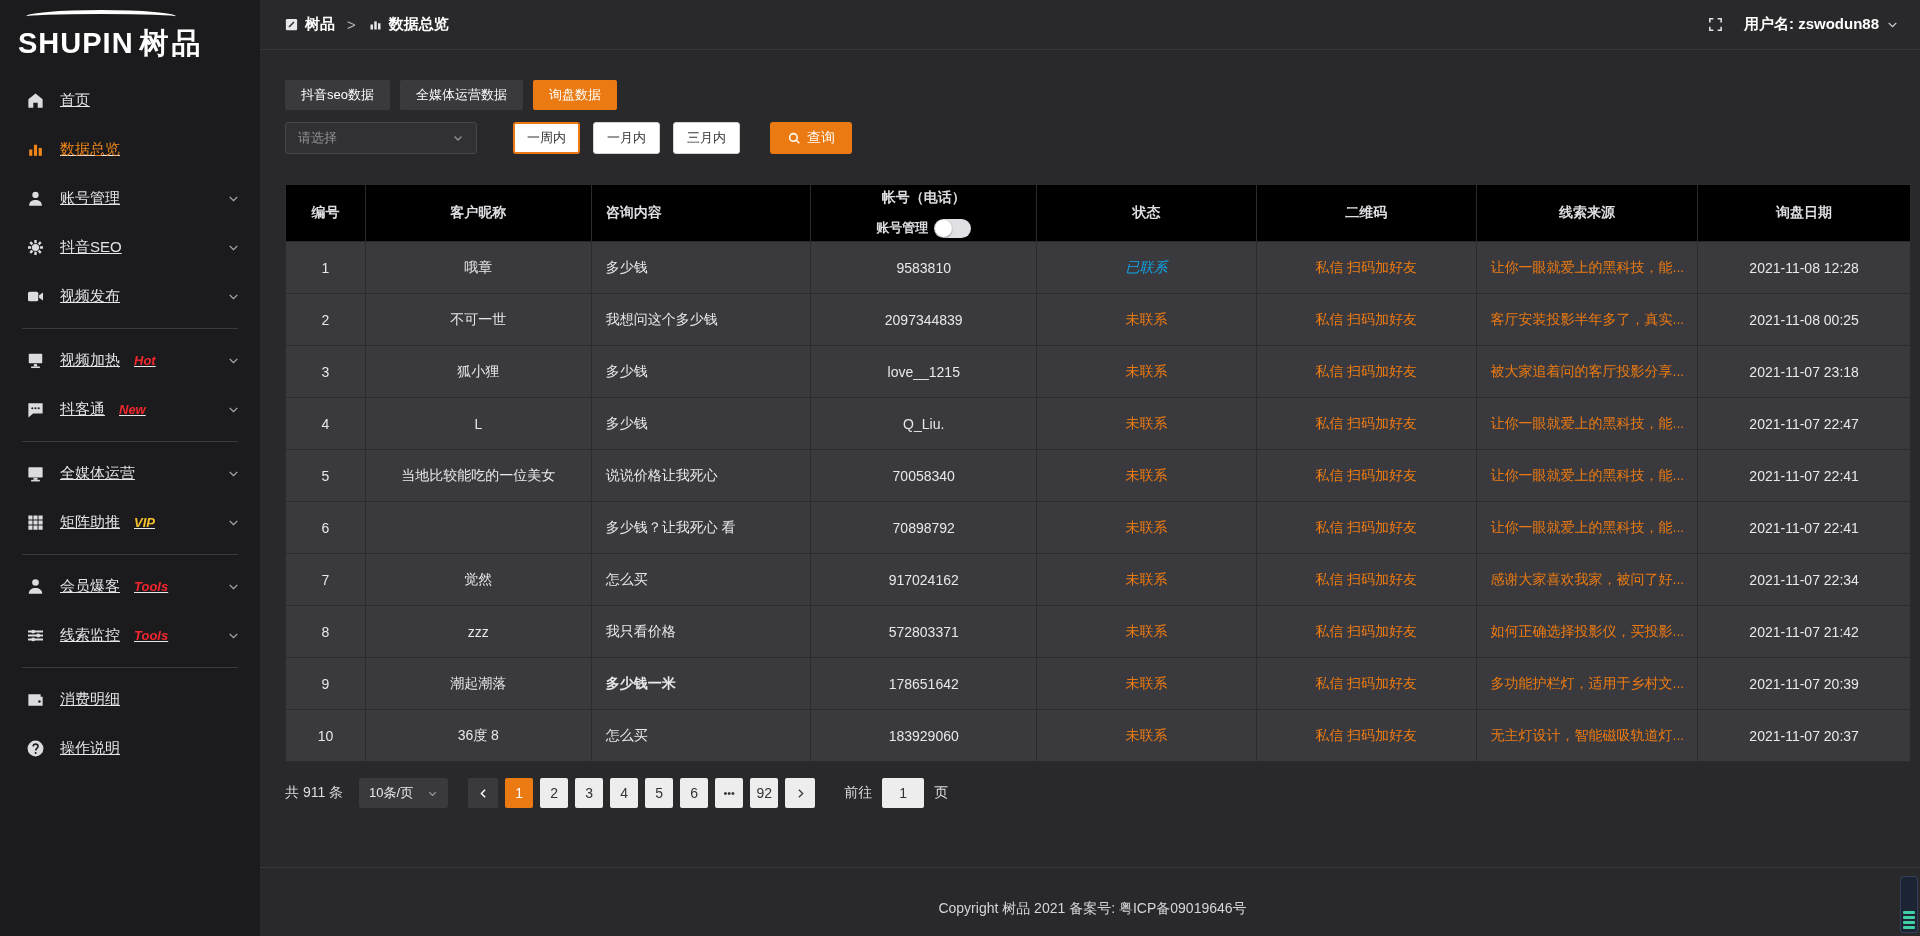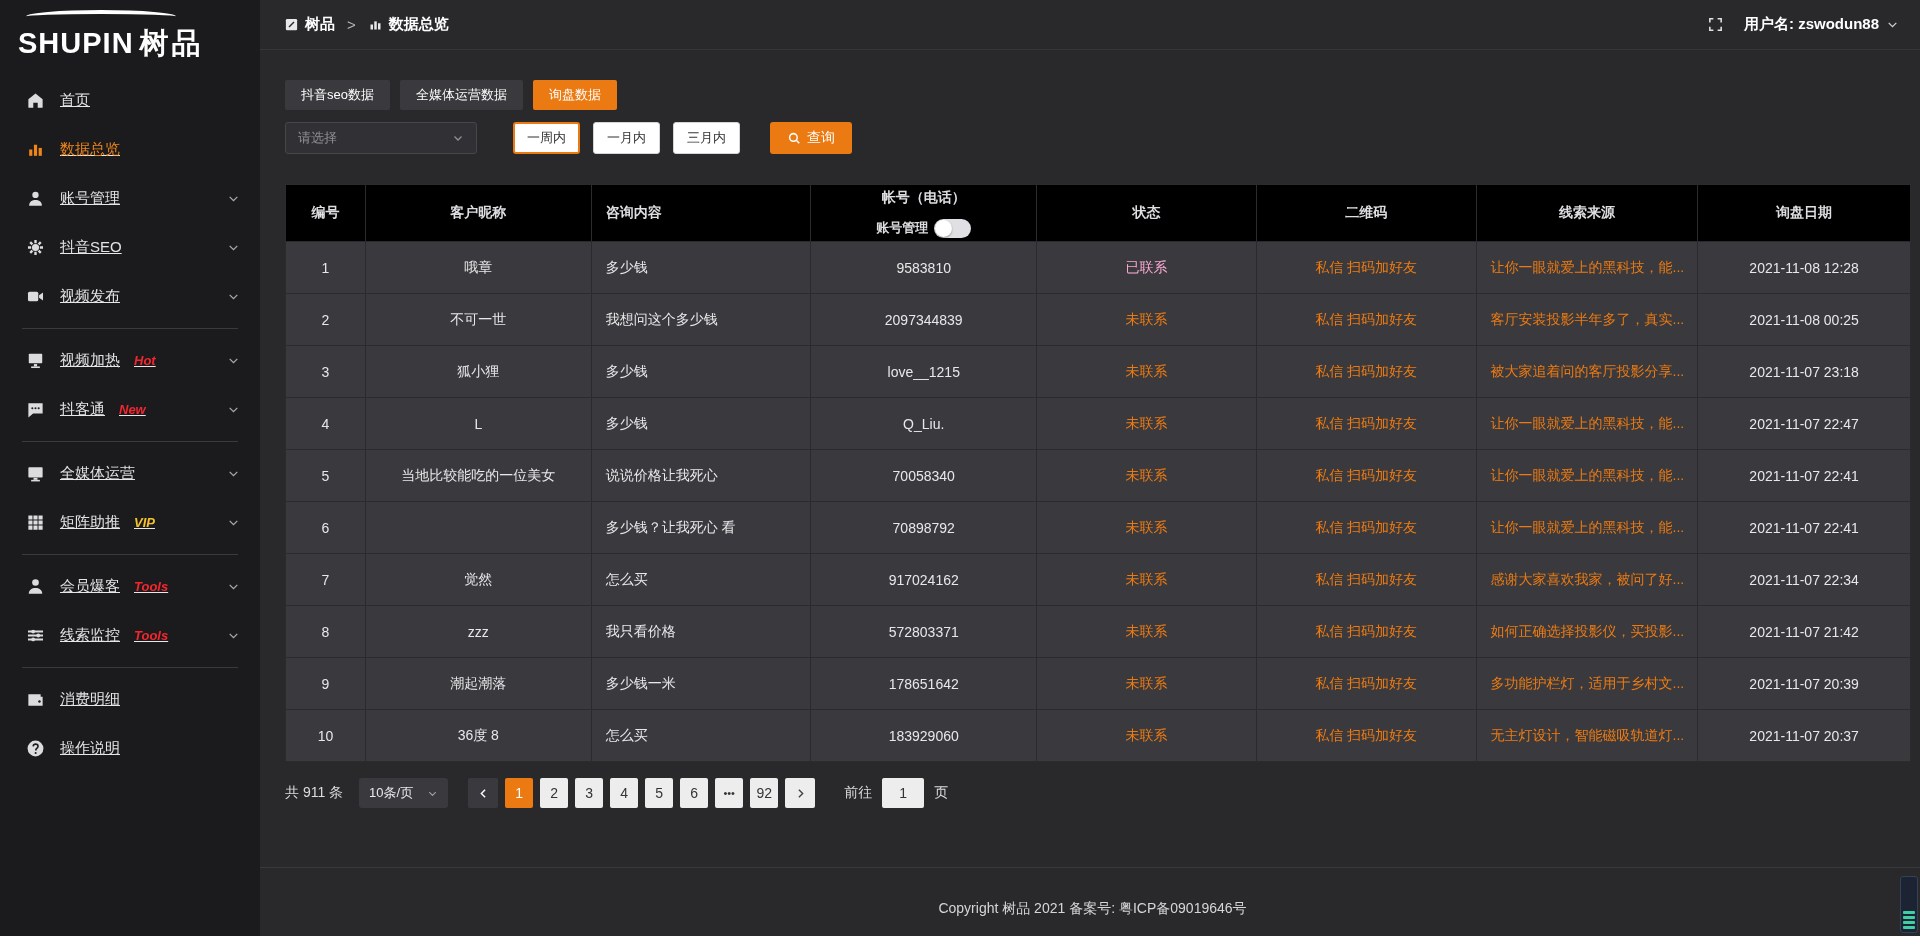--- a/index.html
+++ b/index.html
@@ -61,21 +61,21 @@
 
   
   .table { width:1626px; border:1px solid #2b2b2e; border-bottom:none; }
   .tr, .thead { display:flex; }
   .thead { background:#000000; height:57px; }
   .tr { background:#3a3a3e; height:52px; }
   .th, .td { display:flex; align-items:center; justify-content:center; border-right:1px solid #2b2b2e; border-bottom:1px solid #2b2b2e; padding:0 14px; overflow:hidden; white-space:nowrap; }
   .th:last-child, .td:last-child { border-right:none; }
   .th { color:#dedee2; font-weight:bold; font-size:14px; }
   .td { color:#e8e8ea; font-size:14px; }
-  .st-done { color:#f9a8d4; }
+  .st-done { color:#0ea5e9;font-style:italic; }
   .st-pending { color:#ec7a12; }
   .link { color:#ec7a12; cursor:pointer; }
   .ellip { text-overflow:ellipsis; }
   .acct { display:flex; flex-direction:column; align-items:center; gap:12px; }
   .acct-l2 { display:flex; align-items:center; gap:6px; font-size:13px; font-weight:bold; }
   .toggle { width:37px; height:19px; background:#dfdfe4; border-radius:10px; position:relative; display:inline-block; cursor:pointer; }
   .toggle .knob { position:absolute; left:1px; top:1px; width:17px; height:17px; background:#fff; border-radius:50%; box-shadow:0 1px 2px rgba(0,0,0,.35); }
 
   
   .pagination { display:flex; align-items:center; margin-top:16px; font-size:14px; color:#dcdcdf; }
@@ -461,21 +461,21 @@
               <div class="td" style="width: 220px; justify-content: flex-start;">我只看价格</div>
               <div class="td" style="width: 226px; justify-content: center;">572803371</div>
               <div class="td st-pending" style="width: 220px; justify-content: center;">未联系</div>
               <div class="td link" style="width: 220px; justify-content: center;">私信 扫码加好友</div>
               <div class="td link ellip" style="width: 222px; justify-content: flex-start;">如何正确选择投影仪，买投影...</div>
               <div class="td" style="width: 212px; justify-content: center;">2021-11-07 21:42</div>
             </div>
             <div class="tr">
               <div class="td" style="width: 80px; justify-content: center;">9</div>
               <div class="td" style="width: 226px; justify-content: center;">潮起潮落</div>
-              <div class="td" style="width: 220px; justify-content: flex-start;">多少钱一米</div>
+              <div class="td" style="width: 220px; justify-content: flex-start; font-weight: bold;">多少钱一米</div>
               <div class="td" style="width: 226px; justify-content: center;">178651642</div>
               <div class="td st-pending" style="width: 220px; justify-content: center;">未联系</div>
               <div class="td link" style="width: 220px; justify-content: center;">私信 扫码加好友</div>
               <div class="td link ellip" style="width: 222px; justify-content: flex-start;">多功能护栏灯，适用于乡村文...</div>
               <div class="td" style="width: 212px; justify-content: center;">2021-11-07 20:39</div>
             </div>
             <div class="tr">
               <div class="td" style="width: 80px; justify-content: center;">10</div>
               <div class="td" style="width: 226px; justify-content: center;">36度 8</div>
               <div class="td" style="width: 220px; justify-content: flex-start;">怎么买</div>

